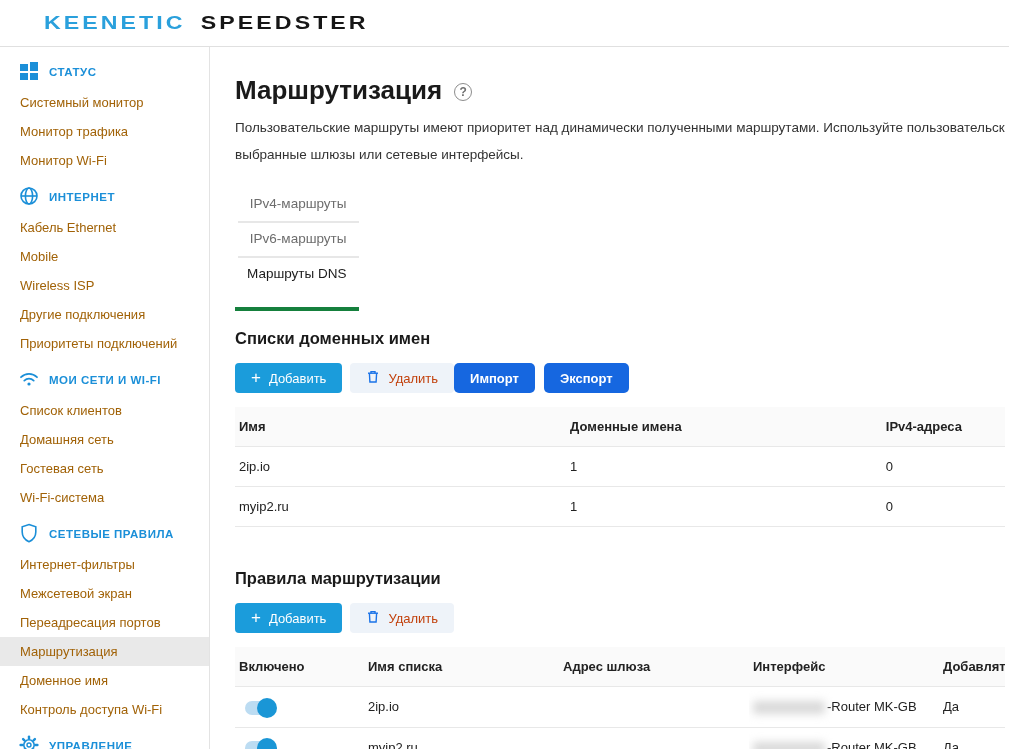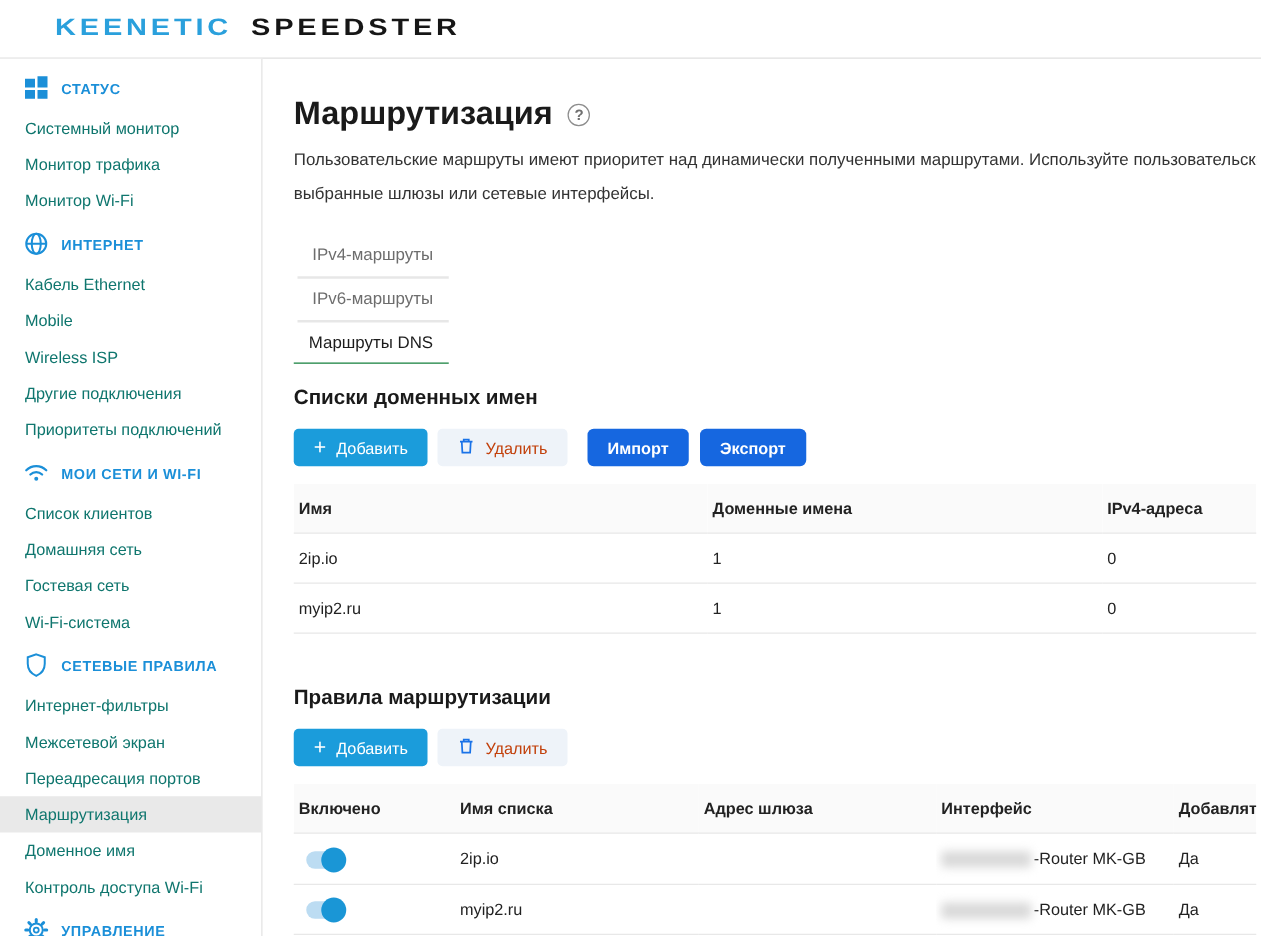--- a/index.html
+++ b/index.html
@@ -30,21 +30,21 @@
   }
   .side-section {
     height: 33px; margin-top: 5px; display: flex; align-items: center;
     padding-left: 19px; gap: 10px; color: #1b8fd8; font-size: 11.5px;
     font-weight: bold; letter-spacing: 0.5px; cursor: pointer;
   }
   .side-section:first-child { margin-top: 0; }
   .side-section svg { flex: 0 0 auto; }
   .side-item {
     height: 29px; display: flex; align-items: center; padding-left: 20px;
-    font-size: 13px; color: #0f766e; cursor: pointer; white-space: nowrap;
+    font-size: 13px; color: #a16207; cursor: pointer; white-space: nowrap;
   }
   .side-item.active { background: #e9e9e9; }
 
   
   .content {
     flex: 1; min-width: 0; padding: 28px 4px 0 25px; overflow: hidden;
   }
   .page-head { display: flex; align-items: center; gap: 12px; }
   .page-head h1 { font-size: 26px; font-weight: bold; color: #1a1a1a; line-height: 30px; }
   .help {
@@ -55,37 +55,37 @@
   .desc { font-size: 13.5px; color: #333; line-height: 27px; }
   .desc.line1 { margin-top: 9px; white-space: nowrap; overflow: hidden; }
   .desc.line2 { white-space: nowrap; overflow: hidden; }
 
   
   .tabs { margin-top: 20px; display: inline-flex; align-items: flex-end; flex-direction: column; }
   .tab {
     padding: 8px 12px 10px; font-size: 13.5px; color: #6d6d6d; cursor: pointer;
     border-bottom: 2px solid #e7e7e7; margin-right: 9px; white-space: nowrap;
   }
-  .tab.active { color: #1c1c1c; border-bottom: 1px solid #15803d; padding-bottom: 9px; }
+  .tab.active { color: #1c1c1c; border-bottom: 4px solid #15803d; padding-bottom: 26px; }
 
   h2.section-heading { font-size: 16.5px; font-weight: bold; color: #1a1a1a; margin-top: 18px; }
   h2.section-heading.second { margin-top: 42px; }
 
   
   .btn-row { margin-top: 15px; display: flex; align-items: center; }
   .btn {
     border: none; border-radius: 4px; height: 30px; padding: 0 16px;
     display: inline-flex; align-items: center; gap: 8px; font-size: 13px;
     font-family: inherit; cursor: pointer; white-space: nowrap;
   }
   .btn-add { background: #1b9cdb; color: #fff; }
   .btn-add .plus { font-size: 17px; font-weight: 400; line-height: 1; margin-top: -1px; }
   .btn-light { background: #eef3f9; color: #c2410c; margin-left: 8px; }
   .btn-primary { background: #1667e0; color: #fff; font-weight: bold; border-radius: 5px; }
-  .btn-import { margin-left: 16px; }
+  .btn-import { margin-left: 0; }
   .btn-export { margin-left: 9px; }
 
   
   table.tbl {
     width: 100%; border-collapse: collapse; table-layout: fixed;
     margin-top: 14px; font-size: 13px; color: #222;
   }
   table.tbl th {
     background: #fafafa; text-align: left; font-weight: bold;
     padding: 12px 6px 12px 4px; border-bottom: 1px solid #e8e8e8;

